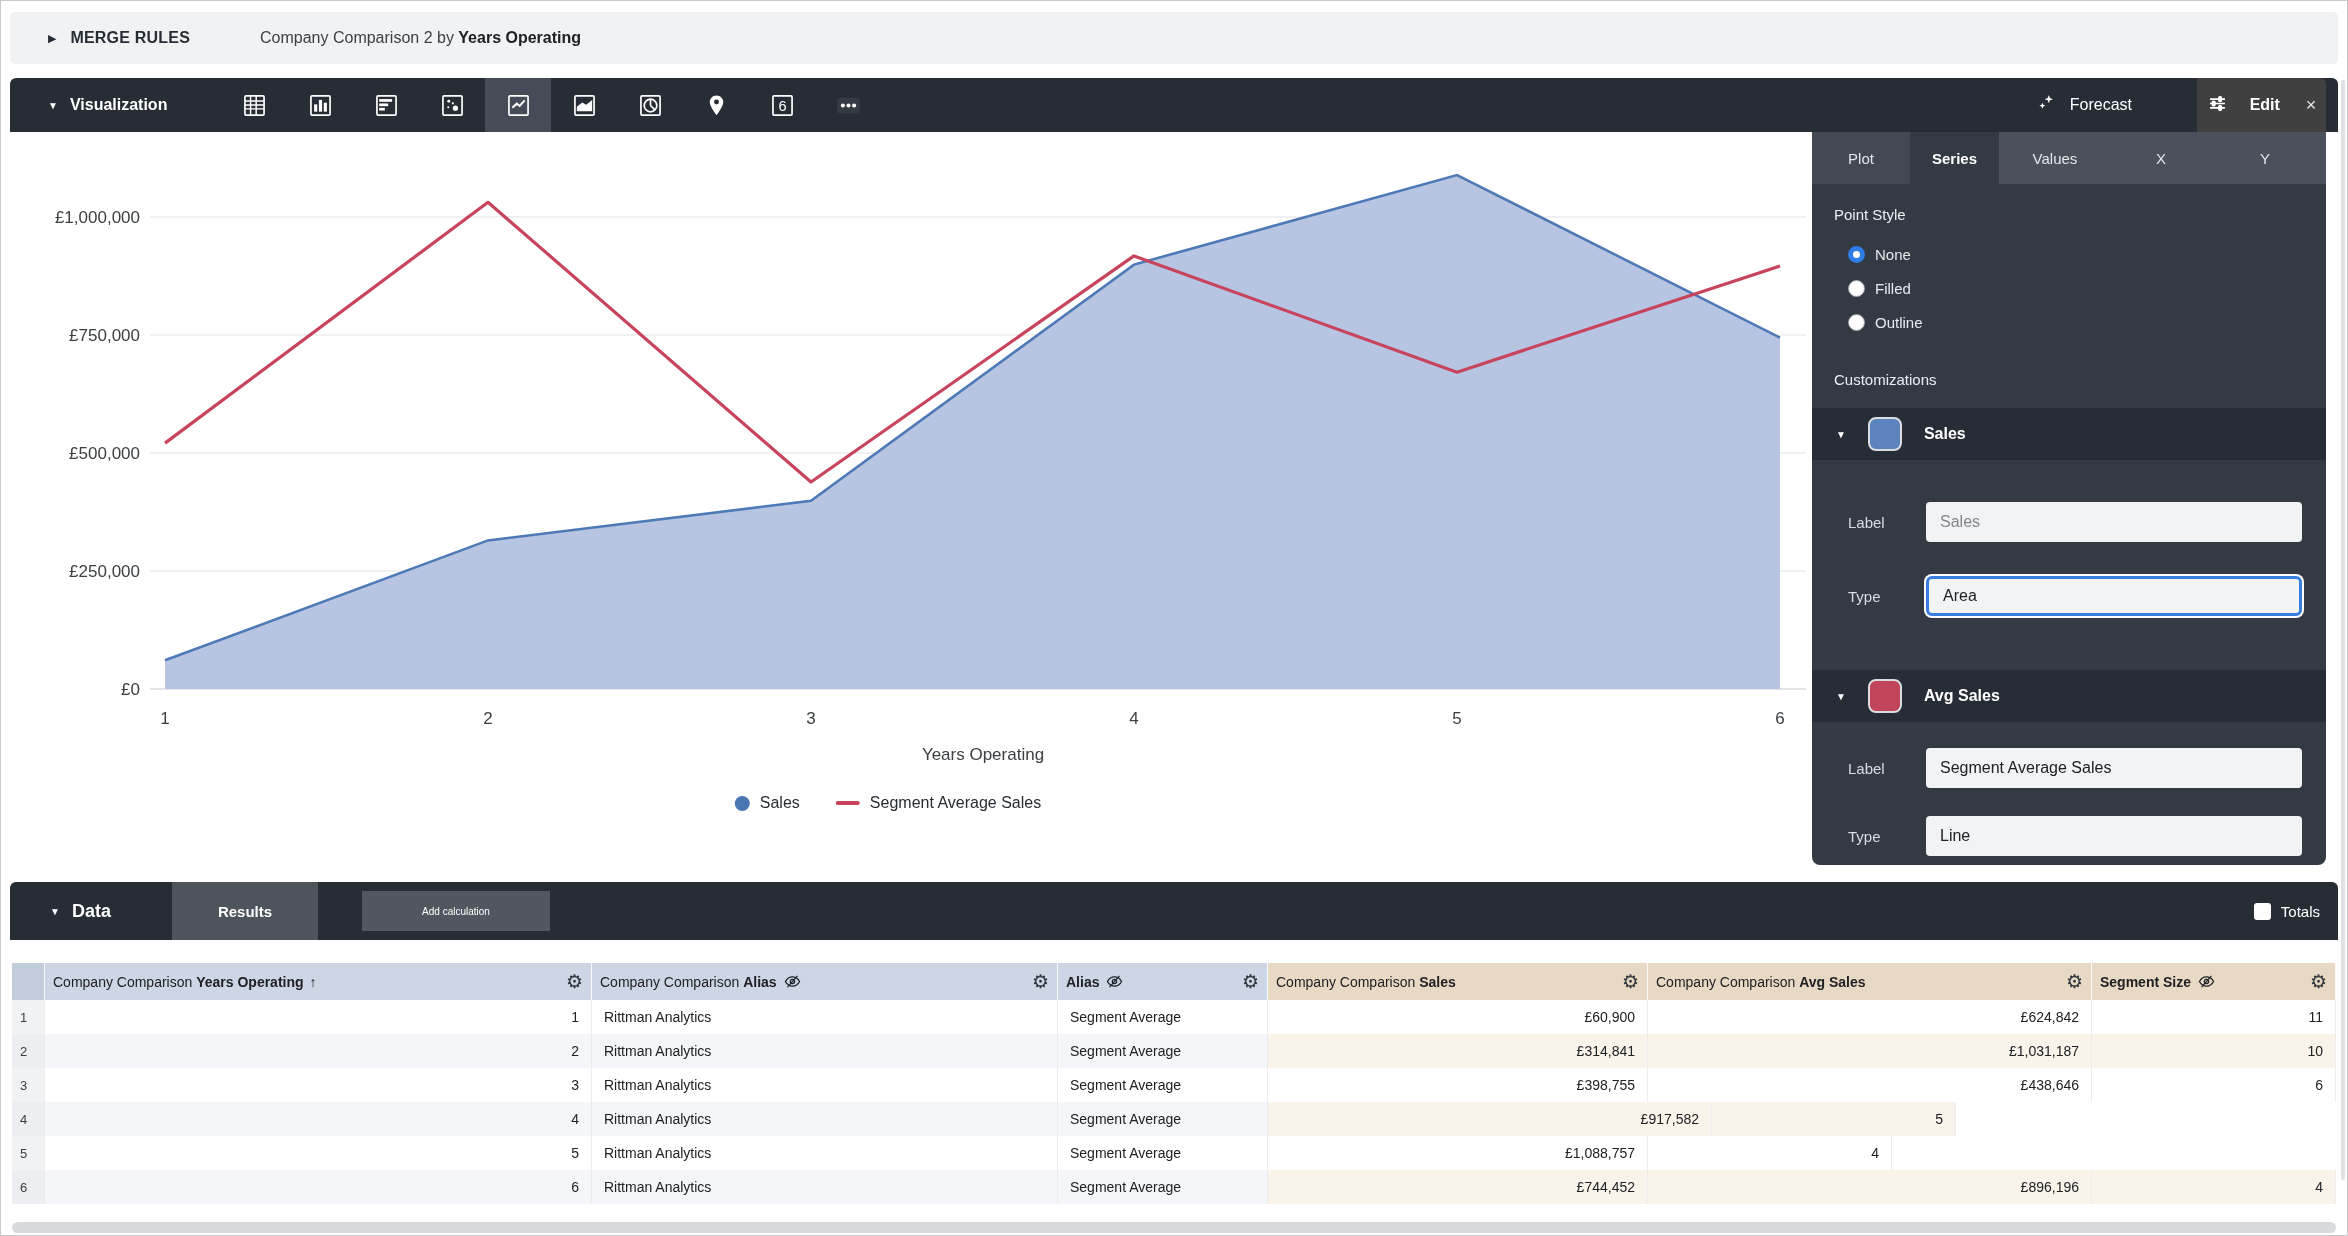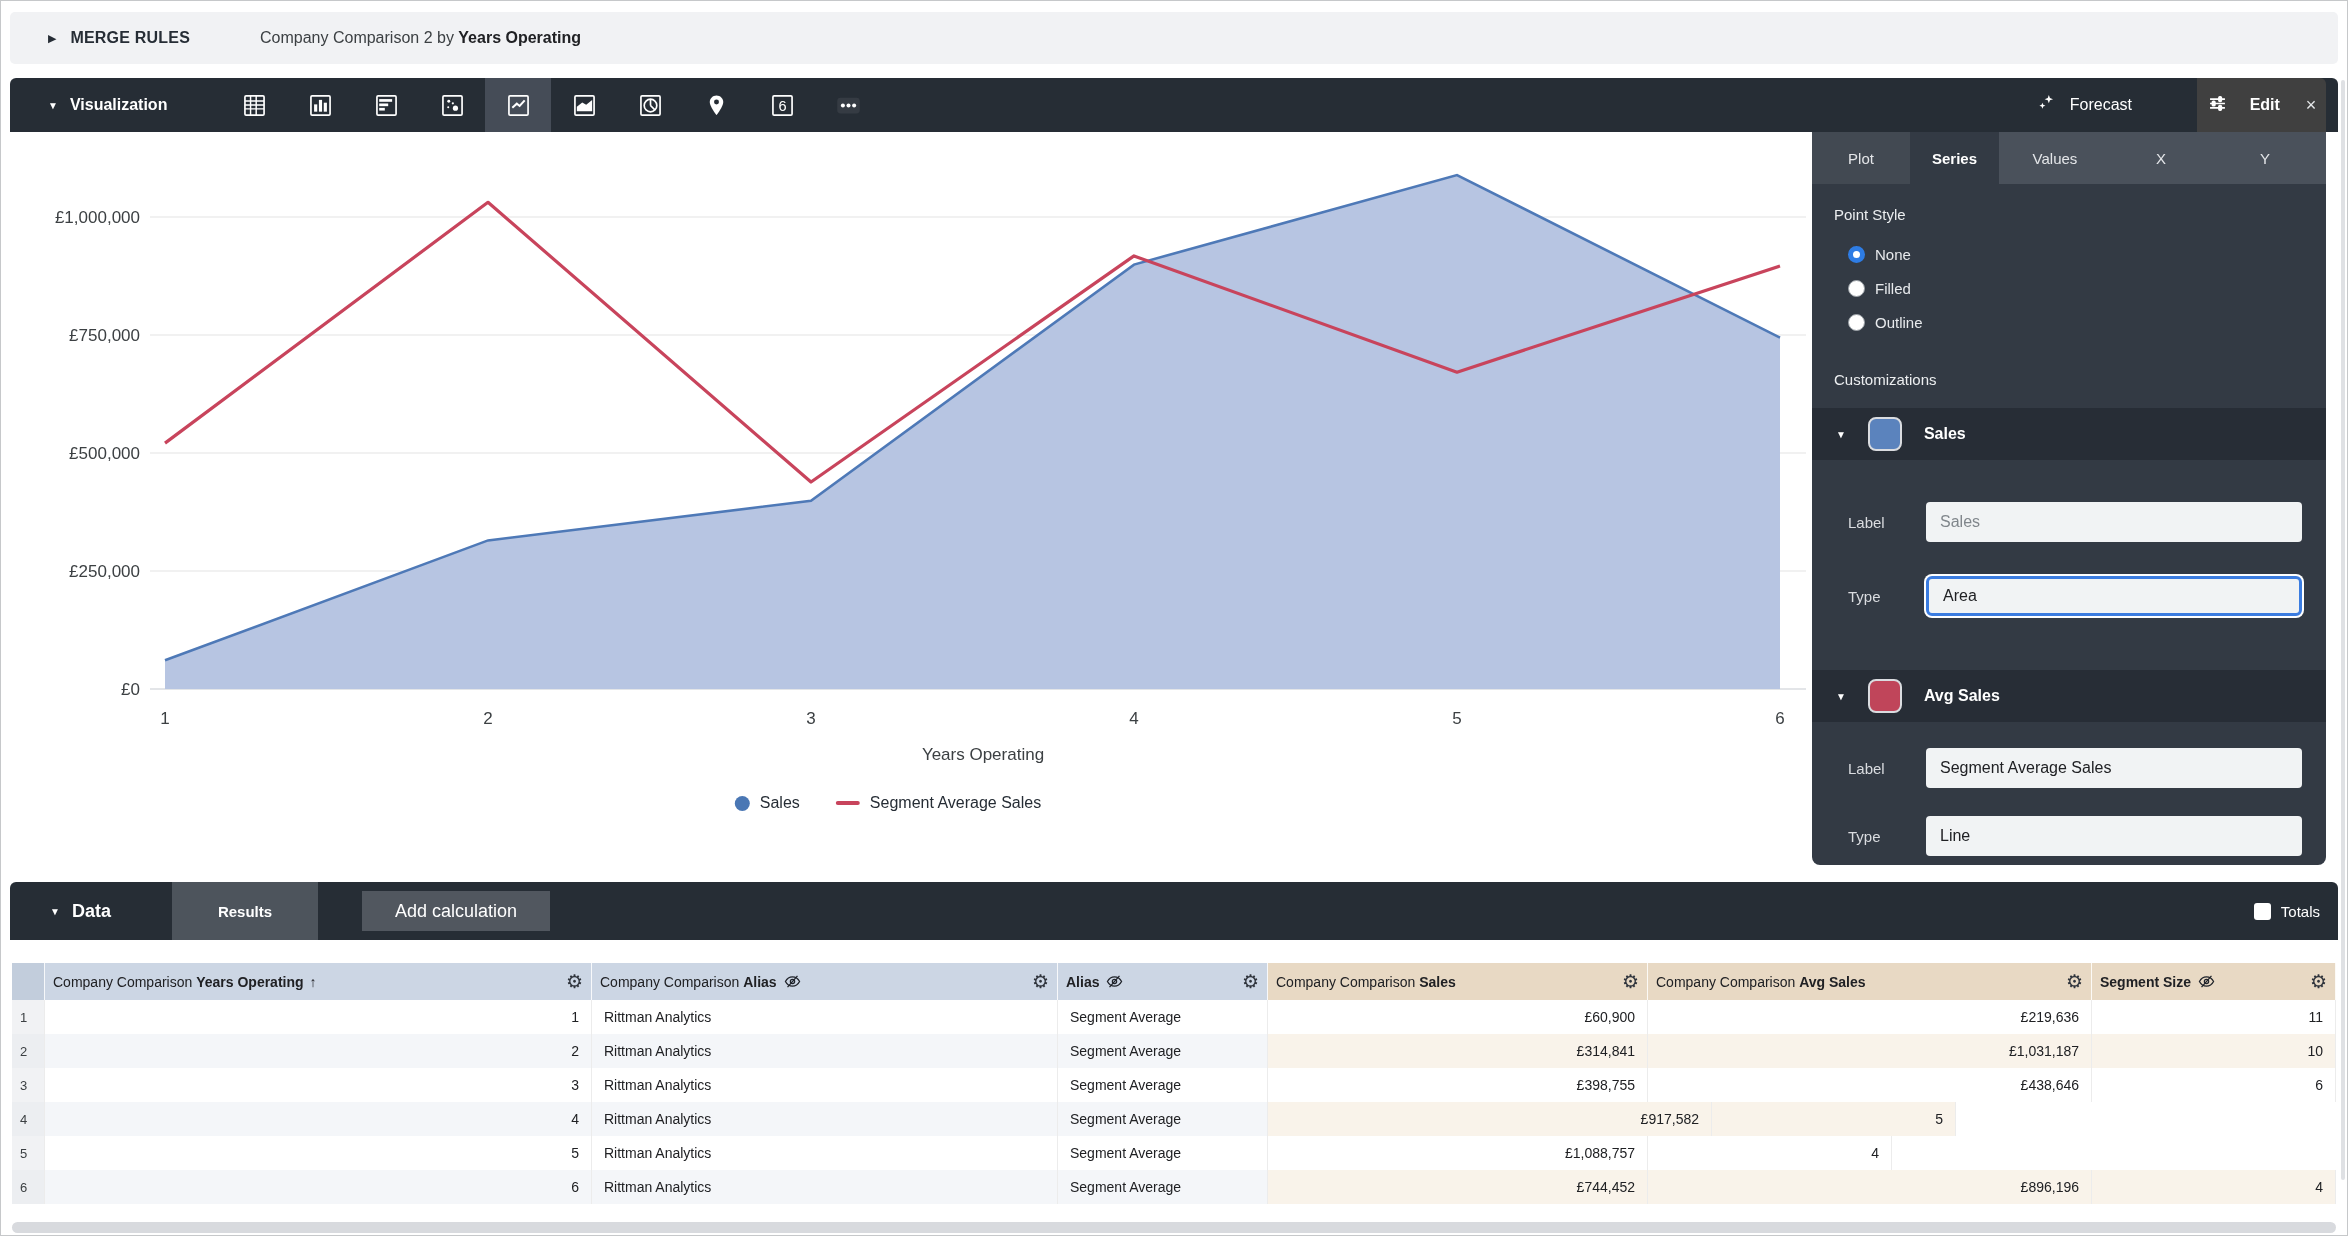--- a/index.html
+++ b/index.html
@@ -68,21 +68,21 @@
   .field-input::placeholder{color:#80868b;}
   .field-input.focused{border:3px solid #3b7ce0;box-shadow:0 0 0 2px #ffffff;border-radius:6px;}
   
   .databar{position:absolute;left:10px;top:882px;right:10px;height:58px;background:#262d35;
            border-radius:6px 6px 0 0;color:#fff;}
   .data-toggle{position:absolute;left:40px;top:0;height:58px;display:flex;align-items:center;gap:12px;cursor:pointer;}
   .data-toggle .txt{font-weight:700;font-size:18px;}
   .results-tab{position:absolute;left:162px;top:0;width:146px;height:58px;background:#4d545c;
                display:flex;align-items:center;justify-content:center;font-weight:700;font-size:15px;cursor:pointer;}
   .addcalc-btn{position:absolute;left:352px;top:9px;width:188px;height:40px;background:#51575f;
-               border-radius:0;display:flex;align-items:center;justify-content:center;font-size:18px;cursor:pointer;}
+               border-radius:0;display:flex;align-items:center;justify-content:center;font-size:10px;cursor:pointer;}
   .totals{position:absolute;right:18px;top:0;height:58px;display:flex;align-items:center;gap:10px;cursor:pointer;}
   .checkbox{width:17px;height:17px;background:#fff;border-radius:3px;}
   .totals .txt{font-size:15px;}
   
   .tablewrap{position:absolute;left:12px;top:963px;width:2324px;font-size:14px;color:#202124;}
   .trow{display:flex;}
   .th{height:37px;display:flex;align-items:center;box-sizing:border-box;padding:4px 8px;
       border-right:1px solid rgba(255,255,255,.85);overflow:hidden;white-space:nowrap;cursor:pointer;}
   .th.dim{background:#ccd6e4;}
   .th.meas{background:#e8d9c4;}
@@ -375,21 +375,21 @@
           <span class="spacer"></span>
           <span class="gear">⚙</span>
         </div>
       </div>
       <div class="trow">
         <div class="td gut" style="width: 33px;">1</div>
         <div class="td dim r" style="width: 547px;">1</div>
         <div class="td dim" style="width: 466px;">Rittman Analytics</div>
         <div class="td dim" style="width: 210px;">Segment Average</div>
         <div class="td meas r" style="width: 380px;">£60,900</div>
-        <div class="td meas r" style="width: 444px;">£219,636</div>
+        <div class="td meas r" style="width: 444px;">£624,842</div>
         <div class="td meas r" style="width: 244px;">11</div>
       </div>
       <div class="trow even">
         <div class="td gut" style="width: 33px;">2</div>
         <div class="td dim r" style="width: 547px;">2</div>
         <div class="td dim" style="width: 466px;">Rittman Analytics</div>
         <div class="td dim" style="width: 210px;">Segment Average</div>
         <div class="td meas r" style="width: 380px;">£314,841</div>
         <div class="td meas r" style="width: 444px;">£1,031,187</div>
         <div class="td meas r" style="width: 244px;">10</div>

